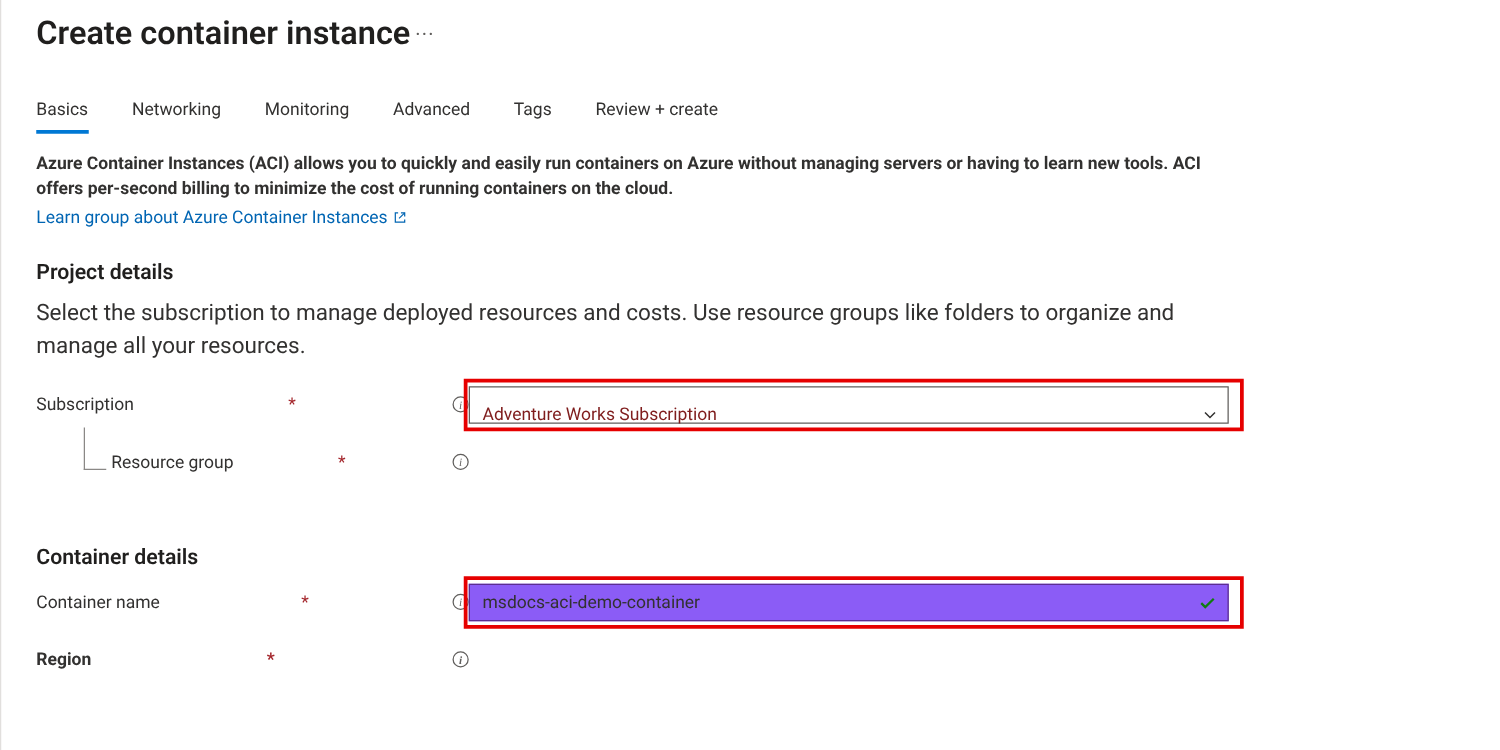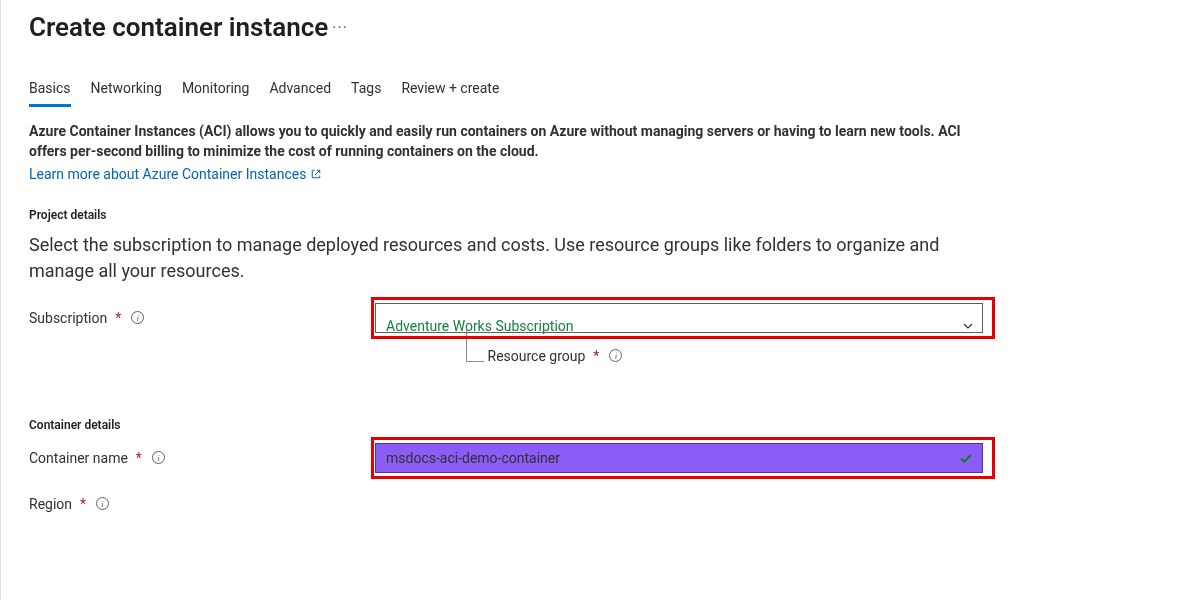--- a/index.html
+++ b/index.html
@@ -29,21 +29,21 @@
     color: #201f1e;
   }
   .ellipsis {
     font-size: 16px;
     color: #605e5c;
     letter-spacing: 1px;
     cursor: pointer;
   }
   .tabs {
     display: flex;
-    gap: 20px;
+    gap: 35px;
     border-bottom: none;
     margin-bottom: 14px;
   }
   .tab {
     font-size: 14px;
     color: #323130;
     padding-bottom: 8px;
     cursor: pointer;
     border-bottom: 3px solid transparent;
   }
@@ -66,48 +66,49 @@
     display: inline-flex;
     align-items: center;
     gap: 4px;
     margin-bottom: 20px;
   }
   .ext-icon {
     width: 12px; height: 12px;
     display: inline-block;
   }
   .section-heading {
-    font-size: 12px;
+    font-size: 17px;
     font-weight: 600;
     color: #201f1e;
     margin-bottom: 10px;
     margin-top: 6px;
   }
   .section-desc {
     font-size: 18px;
     color: #323130;
     line-height: 1.45;
     margin-bottom: 18px;
     max-width: 940px;
   }
   .form-row {
     display: flex;
     align-items: center;
     min-height: 32px;
     margin-bottom: 14px;
   }
-  .form-row.tight { margin-bottom: 8px; flex-direction: column; }
+  .form-row.tight { margin-bottom: 20px; }
   .label-col {
     width: 346px;
     flex-shrink: 0;
     display: flex;
     align-items: center;
     gap: 6px;
     font-size: 14px;
     color: #323130;
+    justify-content: space-between;
   }
   .label-col.indent {
     padding-left: 60px;
     position: relative;
   }
   .tree-connector {
     position: absolute;
     left: 38px;
     top: -20px;
     width: 18px;
@@ -143,21 +144,21 @@
   .dropdown {
     width: 608px;
     height: 30px;
     border: 1px solid #605e5c;
     background: #ffffff;
     display: flex;
     align-items: center;
     justify-content: space-between;
     padding: 16px 8px 0 10px;
     font-size: 14px;
-    color: #15803d;
+    color: #7f1d1d;
     cursor: pointer;
   }
   .dropdown .chev {
     width: 12px; height: 12px;
     flex-shrink: 0;
   }
   .textfield {
     width: 608px;
     height: 30px;
     border: 1px solid #605e5c;
@@ -201,21 +202,21 @@
     <div class="tab active">Basics</div>
     <div class="tab">Networking</div>
     <div class="tab">Monitoring</div>
     <div class="tab">Advanced</div>
     <div class="tab">Tags</div>
     <div class="tab">Review + create</div>
   </div>
 
   <p class="intro">Azure Container Instances (ACI) allows you to quickly and easily run containers on Azure without managing servers or having to learn new tools. ACI offers per-second billing to minimize the cost of running containers on the cloud.</p>
   <a href="#" class="learn-link">
-    <span>Learn more about Azure Container Instances</span>
+    <span>Learn group about Azure Container Instances</span>
     <svg class="ext-icon" viewBox="0 0 16 16" fill="none" stroke="#0065b3" stroke-width="1.3">
       <path d="M6 3H3v10h10v-3"></path>
         <path d="M9 3h4v4"></path>
         <path d="M13 3L7 9"></path>
     </svg>
   </a>
 
   <div class="section-heading">Project details</div>
   <p class="section-desc">Select the subscription to manage deployed resources and costs. Use resource groups like folders to organize and manage all your resources.</p>
 
@@ -262,21 +263,21 @@
       <div class="textfield valid">
         <span>msdocs-aci-demo-container</span>
         <svg class="check-icon" viewBox="0 0 16 16" fill="none" stroke="#107c10" stroke-width="1.8">
             <path d="M3 8.5l3.2 3.2L13 5"></path>
           </svg>
       </div>
     </div>
   </div>
 
   
-  <div class="form-row" style="margin-bottom:0;">
+  <div class="form-row" style="margin-bottom:0;font-weight:bold;">
     <div class="label-col">
       <span>Region</span>
       <span class="req">*</span>
       <span class="info-icon">i</span>
     </div>
   </div>
 
 </div>
 
 </body></html>

